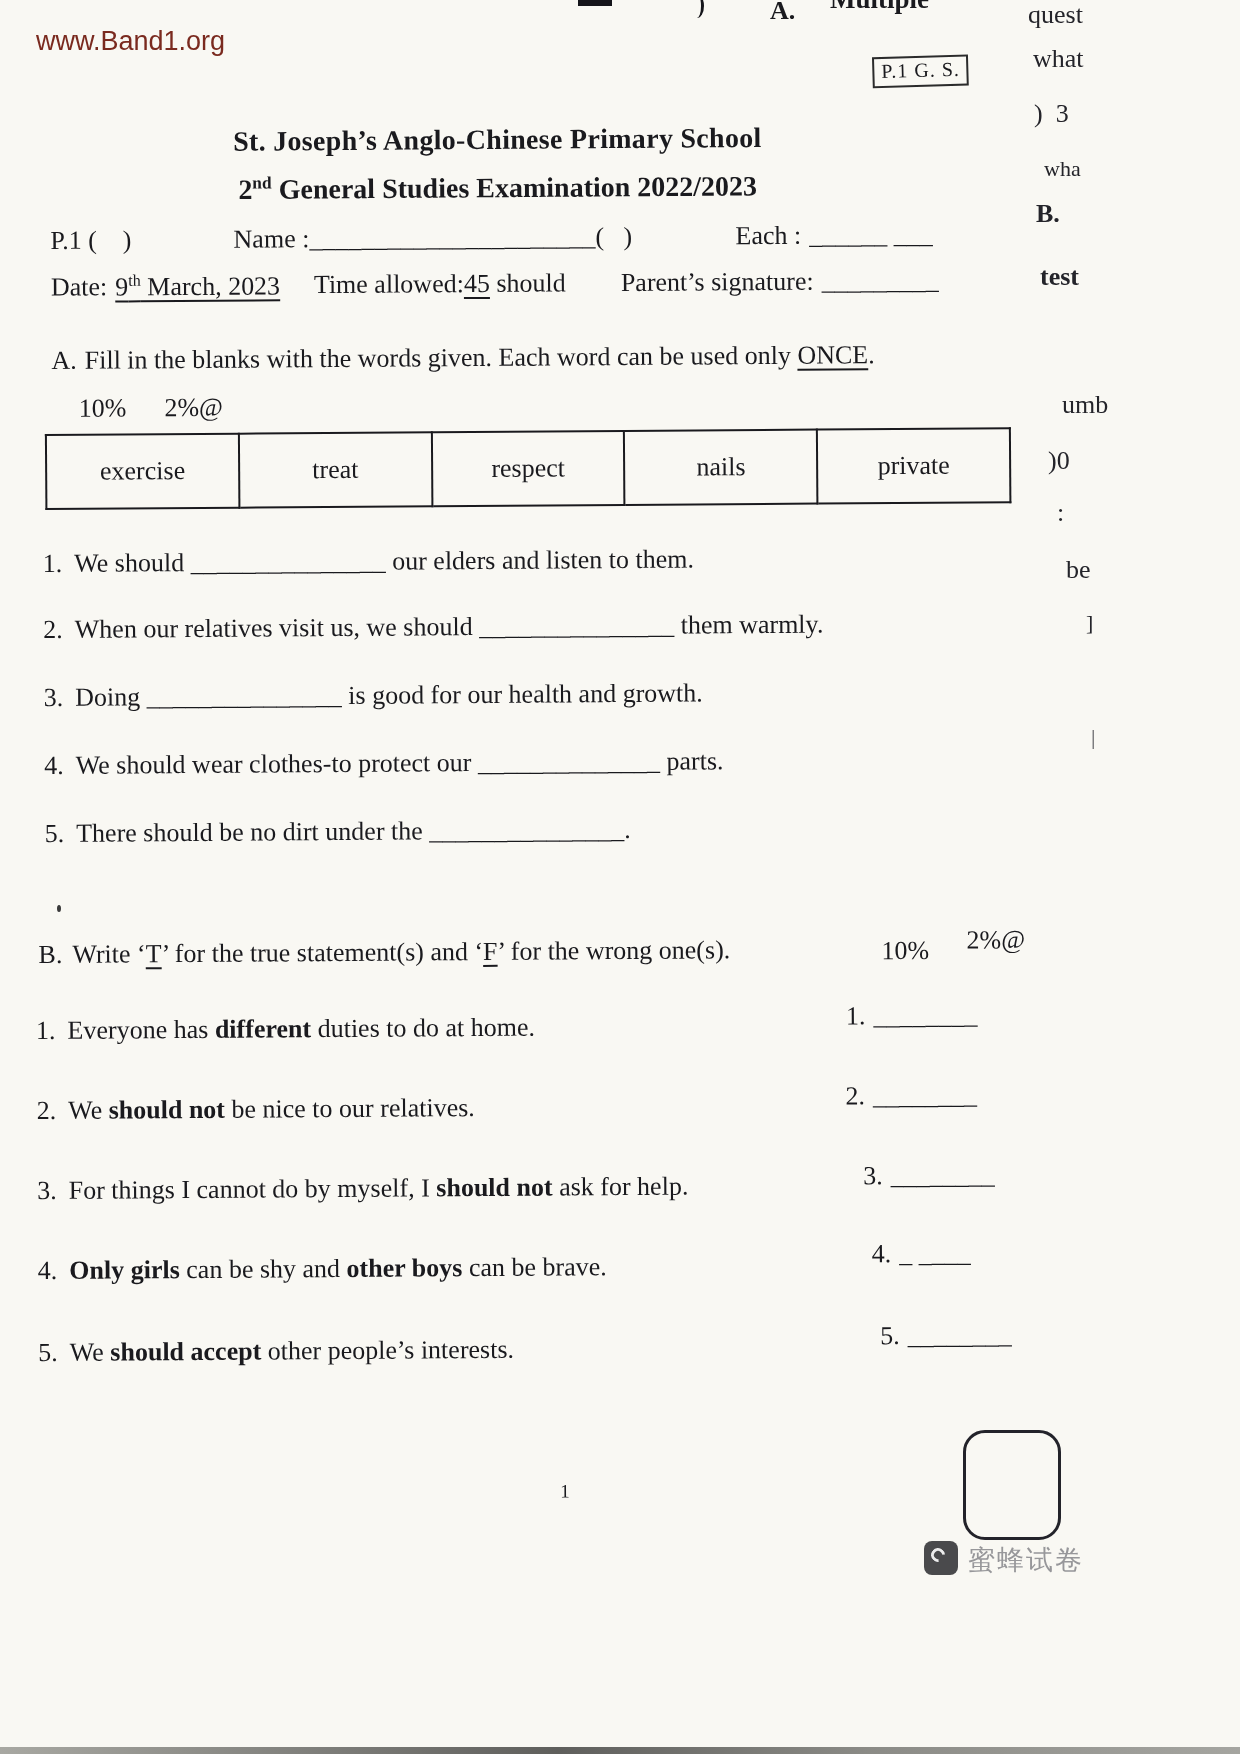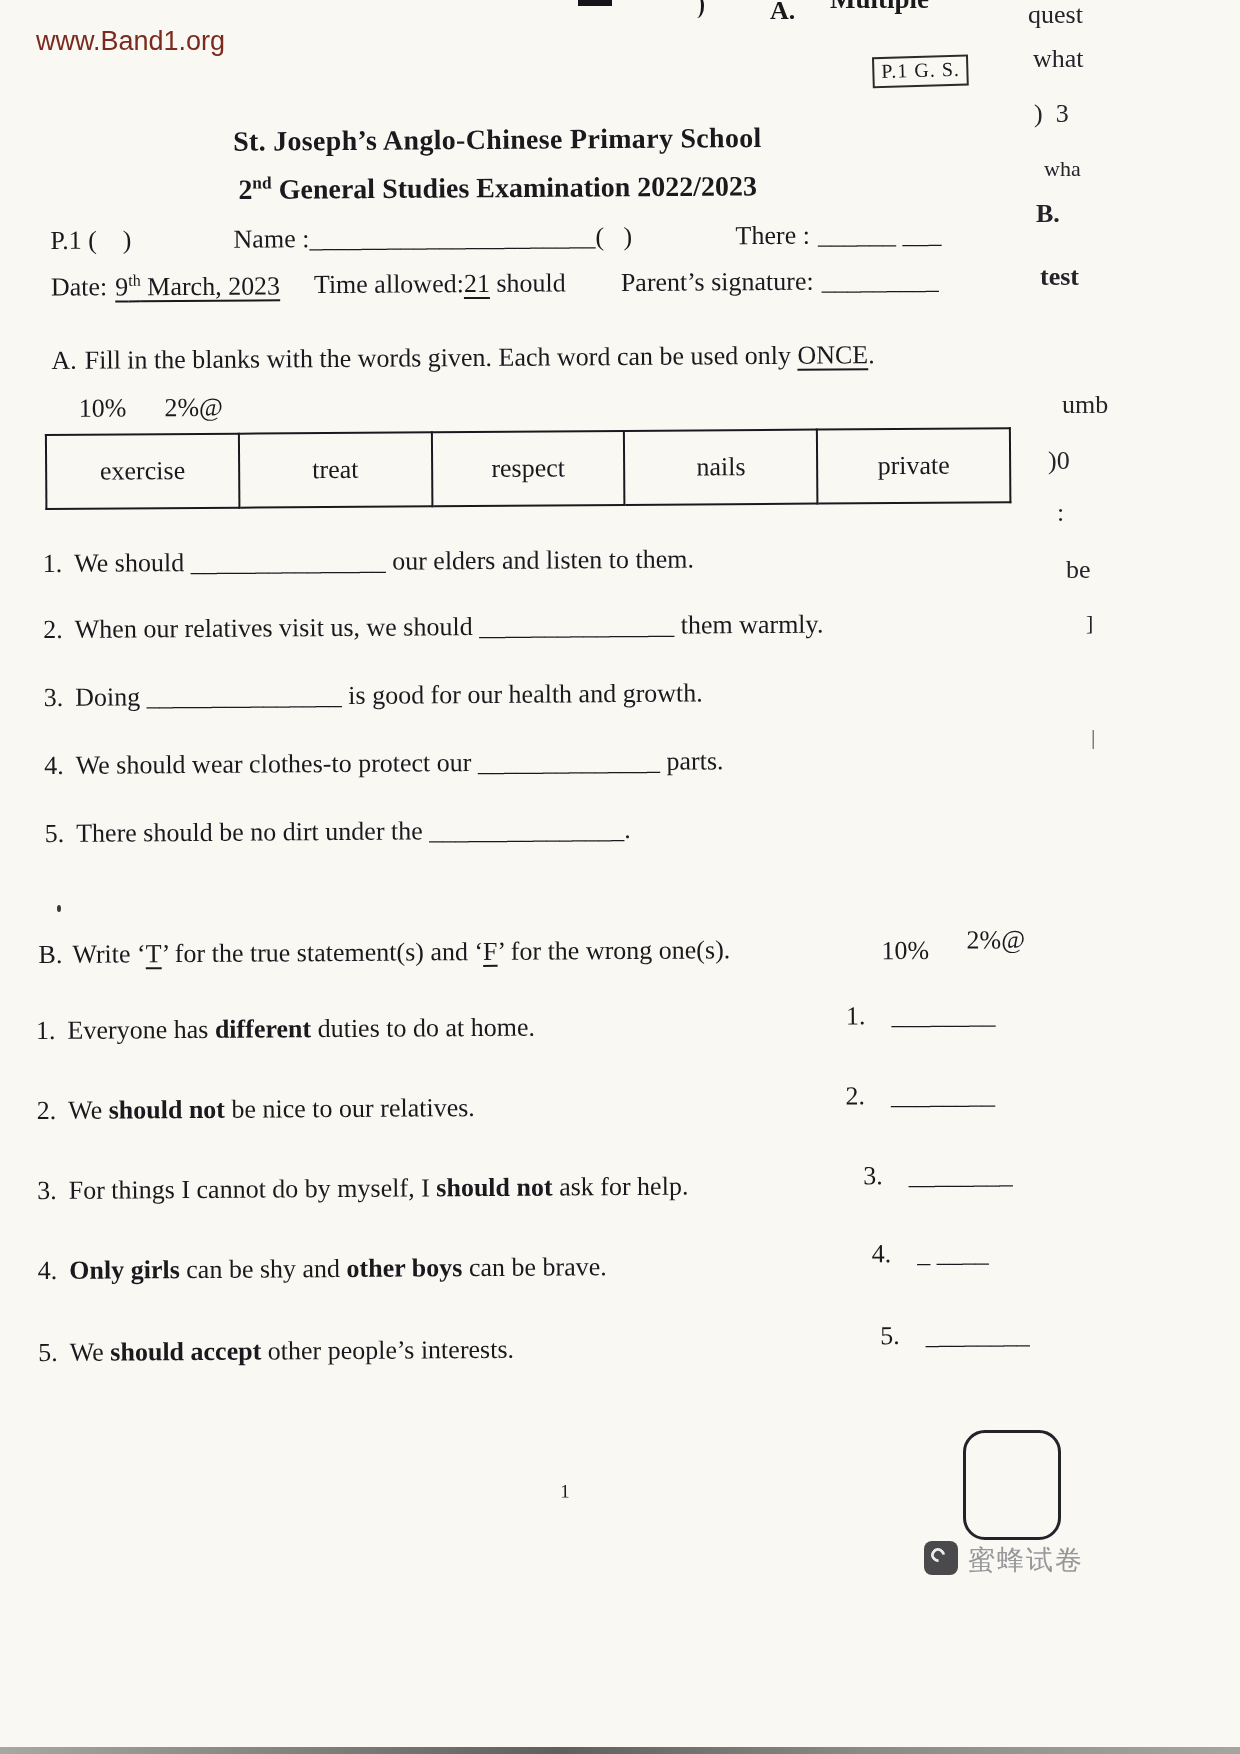--- a/index.html
+++ b/index.html
@@ -39,21 +39,21 @@
 
   .b-heading { position:absolute; left:38px; top:936px; font-size:26px; white-space:pre; }
   .b-heading .lbl { margin-right:10px; }
   .b-marks1 { position:absolute; left:881px; top:938px; font-size:26px; }
   .b-marks2 { position:absolute; left:966px; top:928px; font-size:26px; }
 
   .b-item { position:absolute; left:35px; font-size:26px; white-space:pre-wrap; width:800px; }
   .b-item .num { margin-right:12px; }
   .b-item b { font-weight:bold; }
   .b-ans  { position:absolute; font-size:26px; white-space:pre; }
-  .b-ans .blank { margin-left:26px; }
+  .b-ans .blank { margin-left:8px; }
 
   .page-num { position:absolute; left:556px; top:1480px; font-size:19px; }
 
   .corner-box { position:absolute; left:963px; top:1430px; width:98px; height:110px;
                 border:3px solid #23232a; border-radius:22px; background:transparent; }
 
   .logo-icon { position:absolute; left:924px; top:1541px; width:34px; height:34px;
                background:#4a4a4c; border-radius:8px; }
   .logo-icon .ring { position:absolute; left:7px; top:7px; width:14px; height:14px;
                      border:3px solid #ececec; border-radius:50%; border-right-color:transparent;
@@ -103,24 +103,24 @@
 
   <div class="content">
 
     <div class="pigs-box">P.1 G. S.</div>
 
     <div class="title">St. Joseph’s Anglo-Chinese Primary School</div>
     <div class="subtitle"><span>2</span><sup>nd</sup><span> General Studies Examination 2022/2023</span></div>
 
     <span class="row" style="left:55px;top:222px">P.1 (    )</span>
     <span class="row" style="left:238px;top:222px"><span>Name :</span><span>______________________</span><span>(   )</span></span>
-    <span class="row" style="left:740px;top:222px"><span>There :</span><span class="gap-s">______ ___</span></span>
+    <span class="row" style="left:740px;top:222px"><span>Each :</span><span class="gap-s">______ ___</span></span>
 
     <span class="row" style="left:55px;top:268px"><span>Date:</span><span class="u gap-s"><span>9</span><sup>th</sup><span> March, 2023</span></span></span>
-    <span class="row" style="left:318px;top:268px"><span>Time allowed:</span><span class="u">21</span><span> should</span></span>
+    <span class="row" style="left:318px;top:268px"><span>Time allowed:</span><span class="u">45</span><span> should</span></span>
     <span class="row" style="left:625px;top:268px"><span>Parent’s signature:</span><span class="gap-s">_________</span></span>
 
     <div class="a-heading"><span class="lbl">A.</span><span class="gap-s">Fill in the blanks with the words given. Each word can be used only </span><b class="u">ONCE</b><span>.</span></div>
     <div class="a-marks"><span>10%</span><span class="each">2%@</span></div>
 
     <table class="word-bank">
       <tbody>
           <tr>
         <td>exercise</td>
         <td>treat</td>

